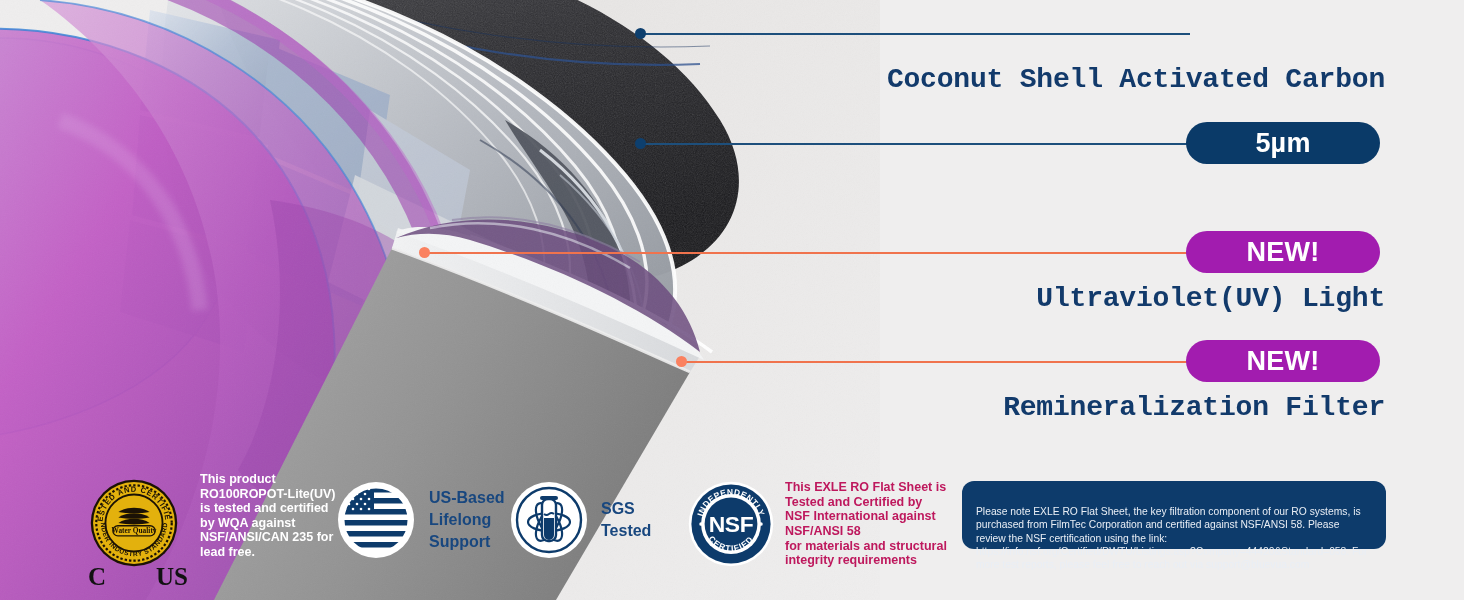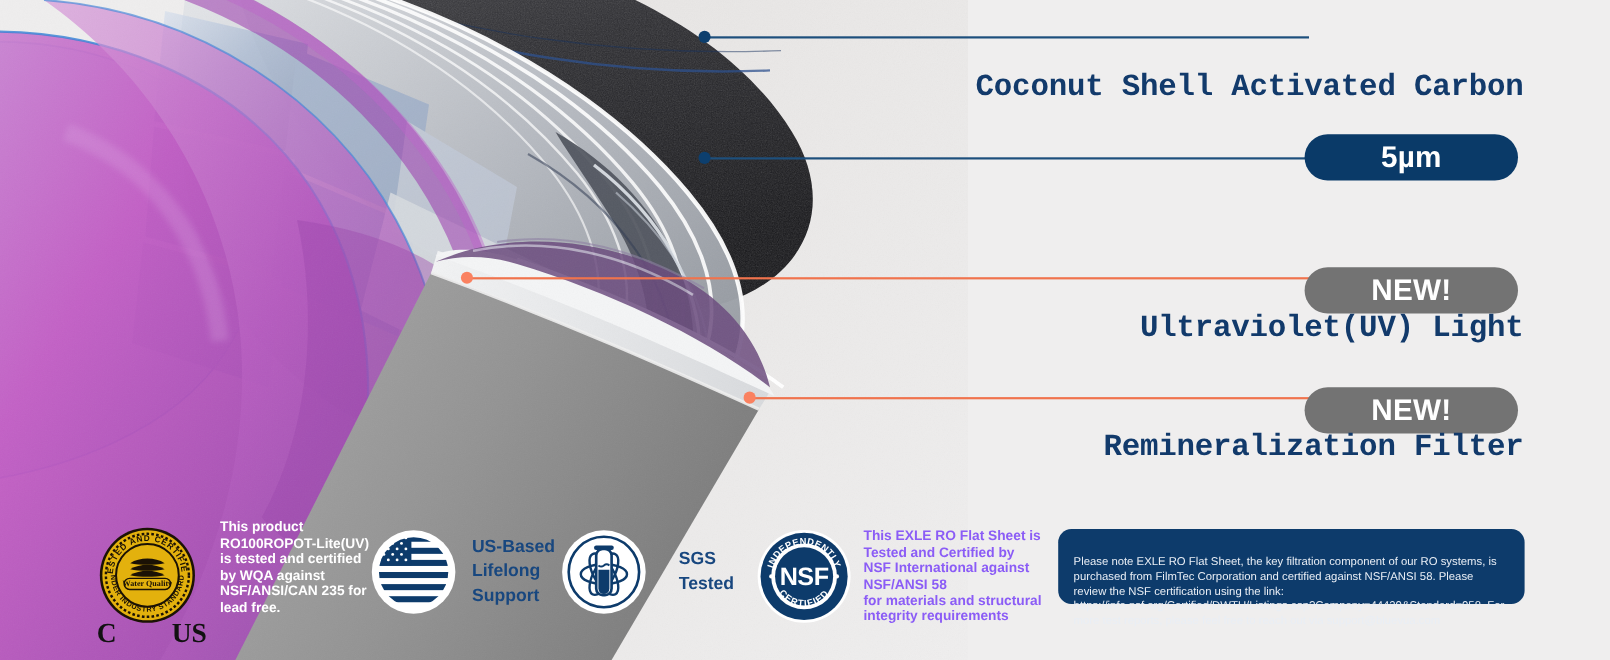--- a/index.html
+++ b/index.html
@@ -23,21 +23,21 @@
   .dot.navy{background:#0d3f6e;width:11px;height:11px;}
   .dot.orange{background:#fa8160;width:11px;height:11px;}
 
   
   .pill{
     position:absolute;height:42px;border-radius:21px;
     display:flex;align-items:center;justify-content:center;
     color:#ffffff;font-size:27px;font-weight:700;letter-spacing:.2px;
   }
   .pill.navy{background:#0a3a68;}
-  .pill.orange{background:#737373;margin-top:12px;}
+  .pill.orange{background:#a21caf;}
 
   .layer-label{
     position:absolute;
     color:#123a6b;font-size:28px;font-weight:700;white-space:nowrap;
     letter-spacing:-.2px;
     font-family:Liberation Mono, monospace;
   }
 
   
   .badge-row{position:absolute;left:0;bottom:0;width:1464px;height:140px;}
@@ -45,21 +45,21 @@
 
   .seal-wqa{position:relative;width:92px;height:92px;}
   .cus{
     position:absolute;left:0;top:86px;width:100px;
     display:flex;justify-content:space-between;
     font-family:"Liberation Serif", serif;font-size:25px;color:#111;font-weight:700;
   }
 
   .txt-white{color:#ffffff;font-size:12.5px;line-height:14.6px;font-weight:700;white-space:pre-line;}
   .txt-navy{color:#18477f;font-size:16px;line-height:22px;font-weight:600;white-space:pre-line;}
-  .txt-navy-sm{color:#8b5cf6;font-size:12.5px;line-height:14.6px;font-weight:700;white-space:pre-line;}
+  .txt-navy-sm{color:#be185d;font-size:12.5px;line-height:14.6px;font-weight:700;white-space:pre-line;}
 
   .circle-icon{
     width:72px;height:72px;border-radius:50%;background:#ffffff;
     display:flex;align-items:center;justify-content:center;overflow:hidden;
     box-shadow:0 0 0 2px #ffffff;
   }
 
   .notebox{
     position:absolute;background:#0d3b6b;border-radius:12px;
     padding:11px 14px;box-sizing:border-box;
@@ -353,21 +353,21 @@
             <ellipse cx="36" cy="38" rx="21" ry="9"></ellipse>
             <ellipse cx="36" cy="38" rx="21" ry="9" transform="rotate(60 36 38)"></ellipse>
             <ellipse cx="36" cy="38" rx="21" ry="9" transform="rotate(-60 36 38)"></ellipse>
           </g>
           <rect x="29" y="15" width="14" height="42" rx="6" fill="#ffffff" stroke="#0d3b6b" stroke-width="2.4"></rect>
           <path d="M31 34 h10 v17 a5 5 0 0 1 -10 0 Z" fill="#0d3b6b"></path>
           <path d="M31 30 q2.5 2 5 0 t5 0" fill="none" stroke="#0d3b6b" stroke-width="1.8"></path>
           <rect x="27" y="12" width="18" height="4" rx="2" fill="#0d3b6b"></rect>
         </svg>
       </div>
-      <div class="txt-navy" style="margin-left:32px;">SGS
+      <div class="txt-navy" style="margin-left:16px;">SGS
 Tested</div>
     </div>
 
     <div class="badge-group" style="left:687px;top:20px;">
       <div style="width:88px;height:88px;">
         <svg width="88" height="88" viewBox="0 0 100 100" xmlns="http://www.w3.org/2000/svg">
           <defs>
             <path id="arcTopN" d="M 17,50 A 33,33 0 0 1 83,50"></path>
             <path id="arcBotN" d="M 19,50 A 31,31 0 0 0 81,50"></path>
           </defs>

